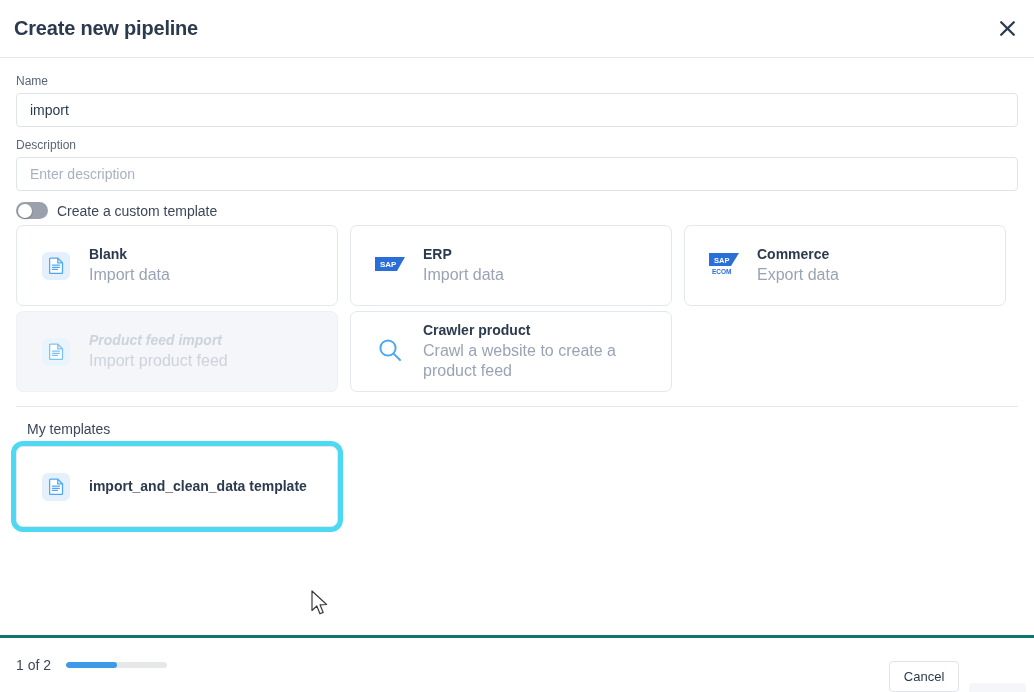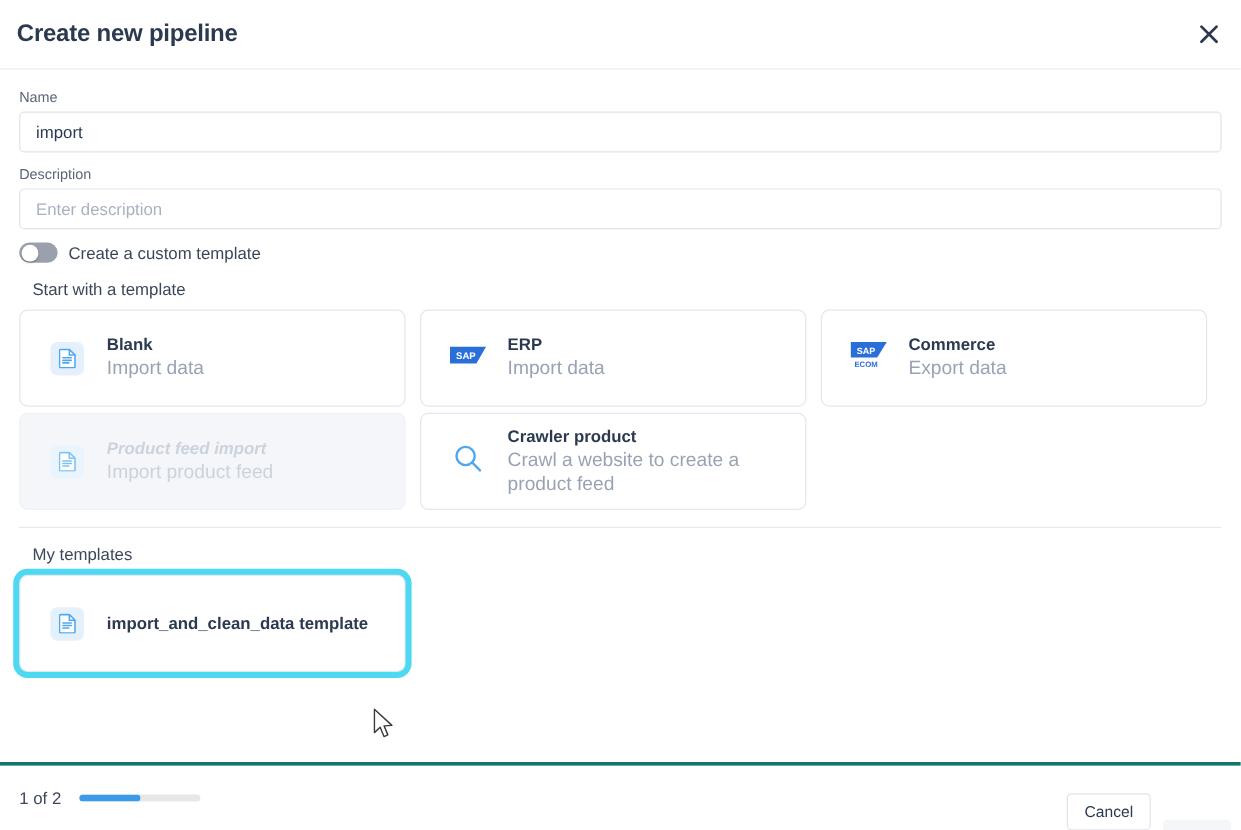--- a/index.html
+++ b/index.html
@@ -278,21 +278,20 @@
       <input class="text-input" type="text" placeholder="Enter description" style="">
     </div>
 
     <div class="toggle-row">
       <div class="toggle">
         <div class="knob"></div>
       </div>
       <div class="toggle-label">Create a custom template</div>
     </div>
 
-    <div class="section-title">Start with a template</div>
 
     <div class="card-grid">
 
       <div class="card">
         <div class="card-icon">
           <div class="doc-tile">
             <svg width="15" height="17" viewBox="0 0 15 17">
               <path d="M1.5 1.2 h7.3 l4.7 4.5 v9.9 a.9.9 0 0 1-.9.9 H1.5 a.9.9 0 0 1-.9-.9 V2.1 a.9.9 0 0 1 .9-.9 z" fill="#ffffff" stroke="#4ea8f0" stroke-width="1.3"></path>
               <path d="M8.8 1.3 v4.5 h4.6" fill="none" stroke="#4ea8f0" stroke-width="1.3"></path>
               <path d="M3.4 8.2 h7 M3.4 10.3 h7 M3.4 12.4 h5" stroke="#4ea8f0" stroke-width="1.3" stroke-linecap="round"></path>

